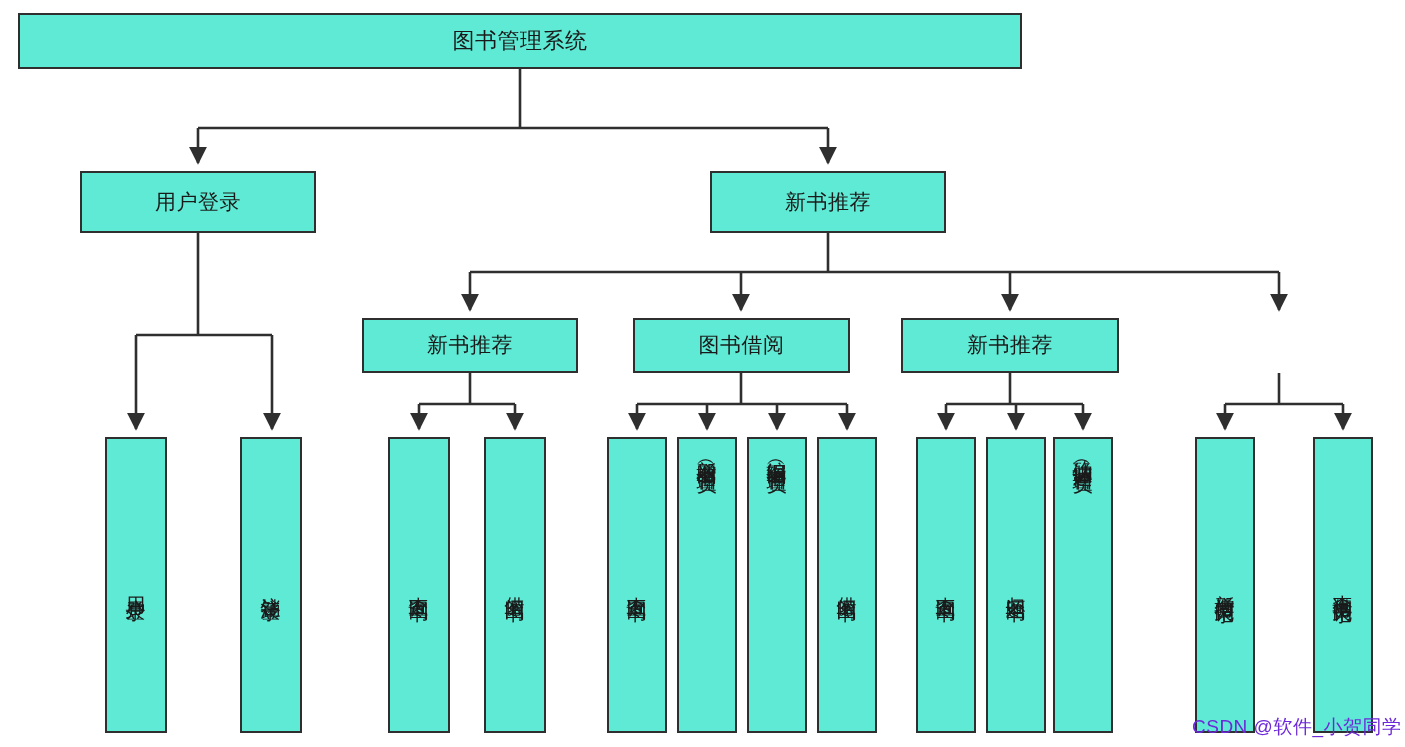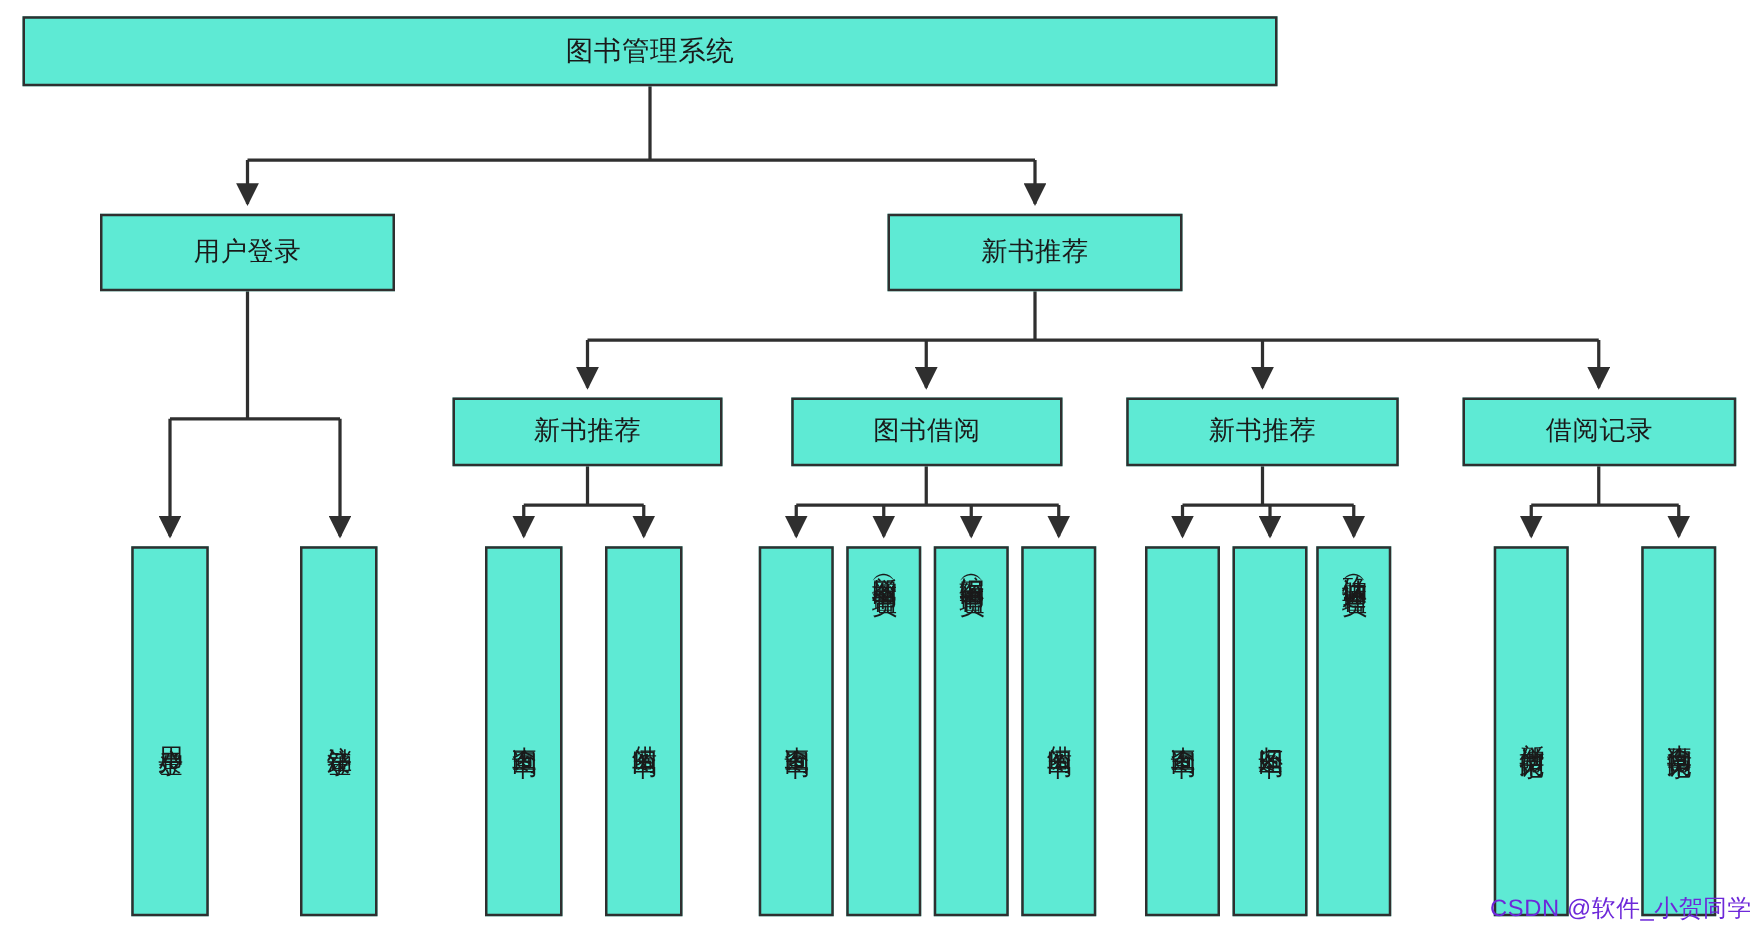--- a/index.html
+++ b/index.html
@@ -145,23 +145,20 @@
 
   <div class="node h" style="left:633px; top:318px; width:217px; height:55px;">
     <span class="lbl">图书借阅</span>
   </div>
   <div class="node h" style="left:362px; top:318px; width:216px; height:55px;">
     <span class="lbl">新书推荐</span>
   </div>
   <div class="node h" style="left:901px; top:318px; width:218px; height:55px;">
     <span class="lbl">新书推荐</span>
   </div>
-  <div class="node h" style="left:1170px; top:318px; width:219px; height:55px;">
-    <span class="lbl">借阅记录</span>
-  </div>
 
   <div class="node v mid" style="left:105px; top:437px; width:62px; height:296px;">
     <span class="lbl">用户登录</span>
   </div>
   <div class="node v mid" style="left:240px; top:437px; width:62px; height:296px;">
     <span class="lbl">注销登录</span>
   </div>
 
   <div class="node v mid" style="left:388px; top:437px; width:62px; height:296px;">
     <span class="lbl">查询图书</span>

